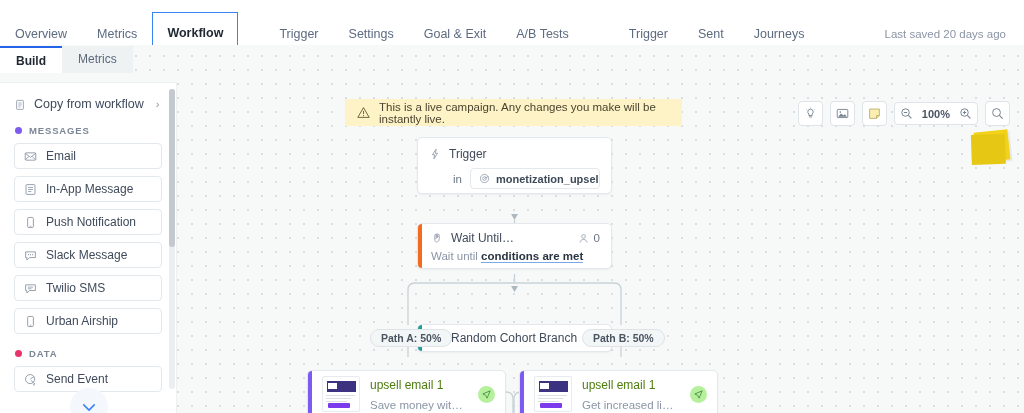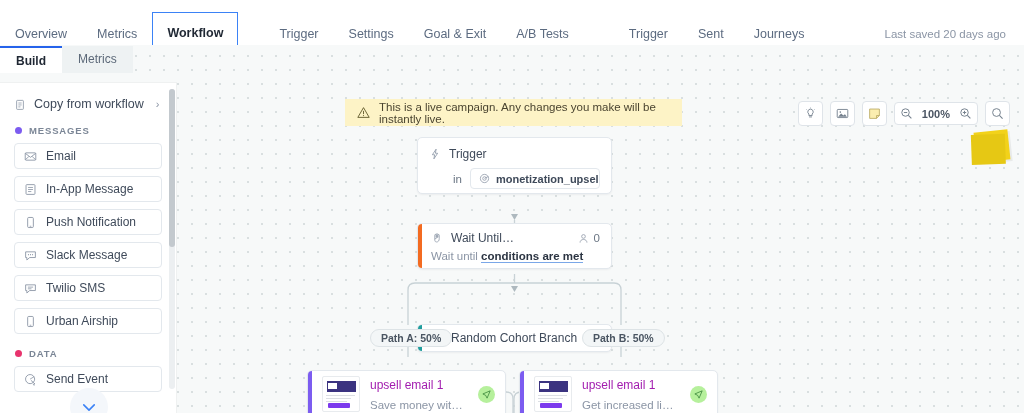--- a/index.html
+++ b/index.html
@@ -185,21 +185,21 @@
   .thumb .hdr{position:absolute;left:4px;top:4px;right:3px;height:11px;background:#3b3380;}
   .thumb .env{
     position:absolute;left:4px;top:5px;width:11px;height:8px;background:#fff;
     border:1px solid #3b3380;box-sizing:border-box;
   }
   .thumb .l1{position:absolute;left:3px;top:18px;right:4px;height:1px;background:#dcdfe4;}
   .thumb .l2{position:absolute;left:3px;top:21px;right:8px;height:1px;background:#dcdfe4;}
   .thumb .l3{position:absolute;left:3px;top:24px;right:12px;height:1px;background:#dcdfe4;}
   .thumb .btn{position:absolute;left:5px;bottom:3px;width:22px;height:5px;background:#7c3aed;border-radius:1px;}
   .etext{flex:1;min-width:0;}
-  .etitle{font-size:12px;color:#a21caf;}
+  .etitle{font-size:12px;color:#4d7c0f;}
   .esub{font-size:11.5px;color:#8b95a5;margin-top:7px;white-space:nowrap;overflow:hidden;text-overflow:ellipsis;}
   .sendbadge{
     width:17px;height:17px;border-radius:50%;background:#b6f09c;flex:none;
     display:flex;align-items:center;justify-content:center;
   }
   svg{display:block;}
 </style>
 </head>
 <body>
 

